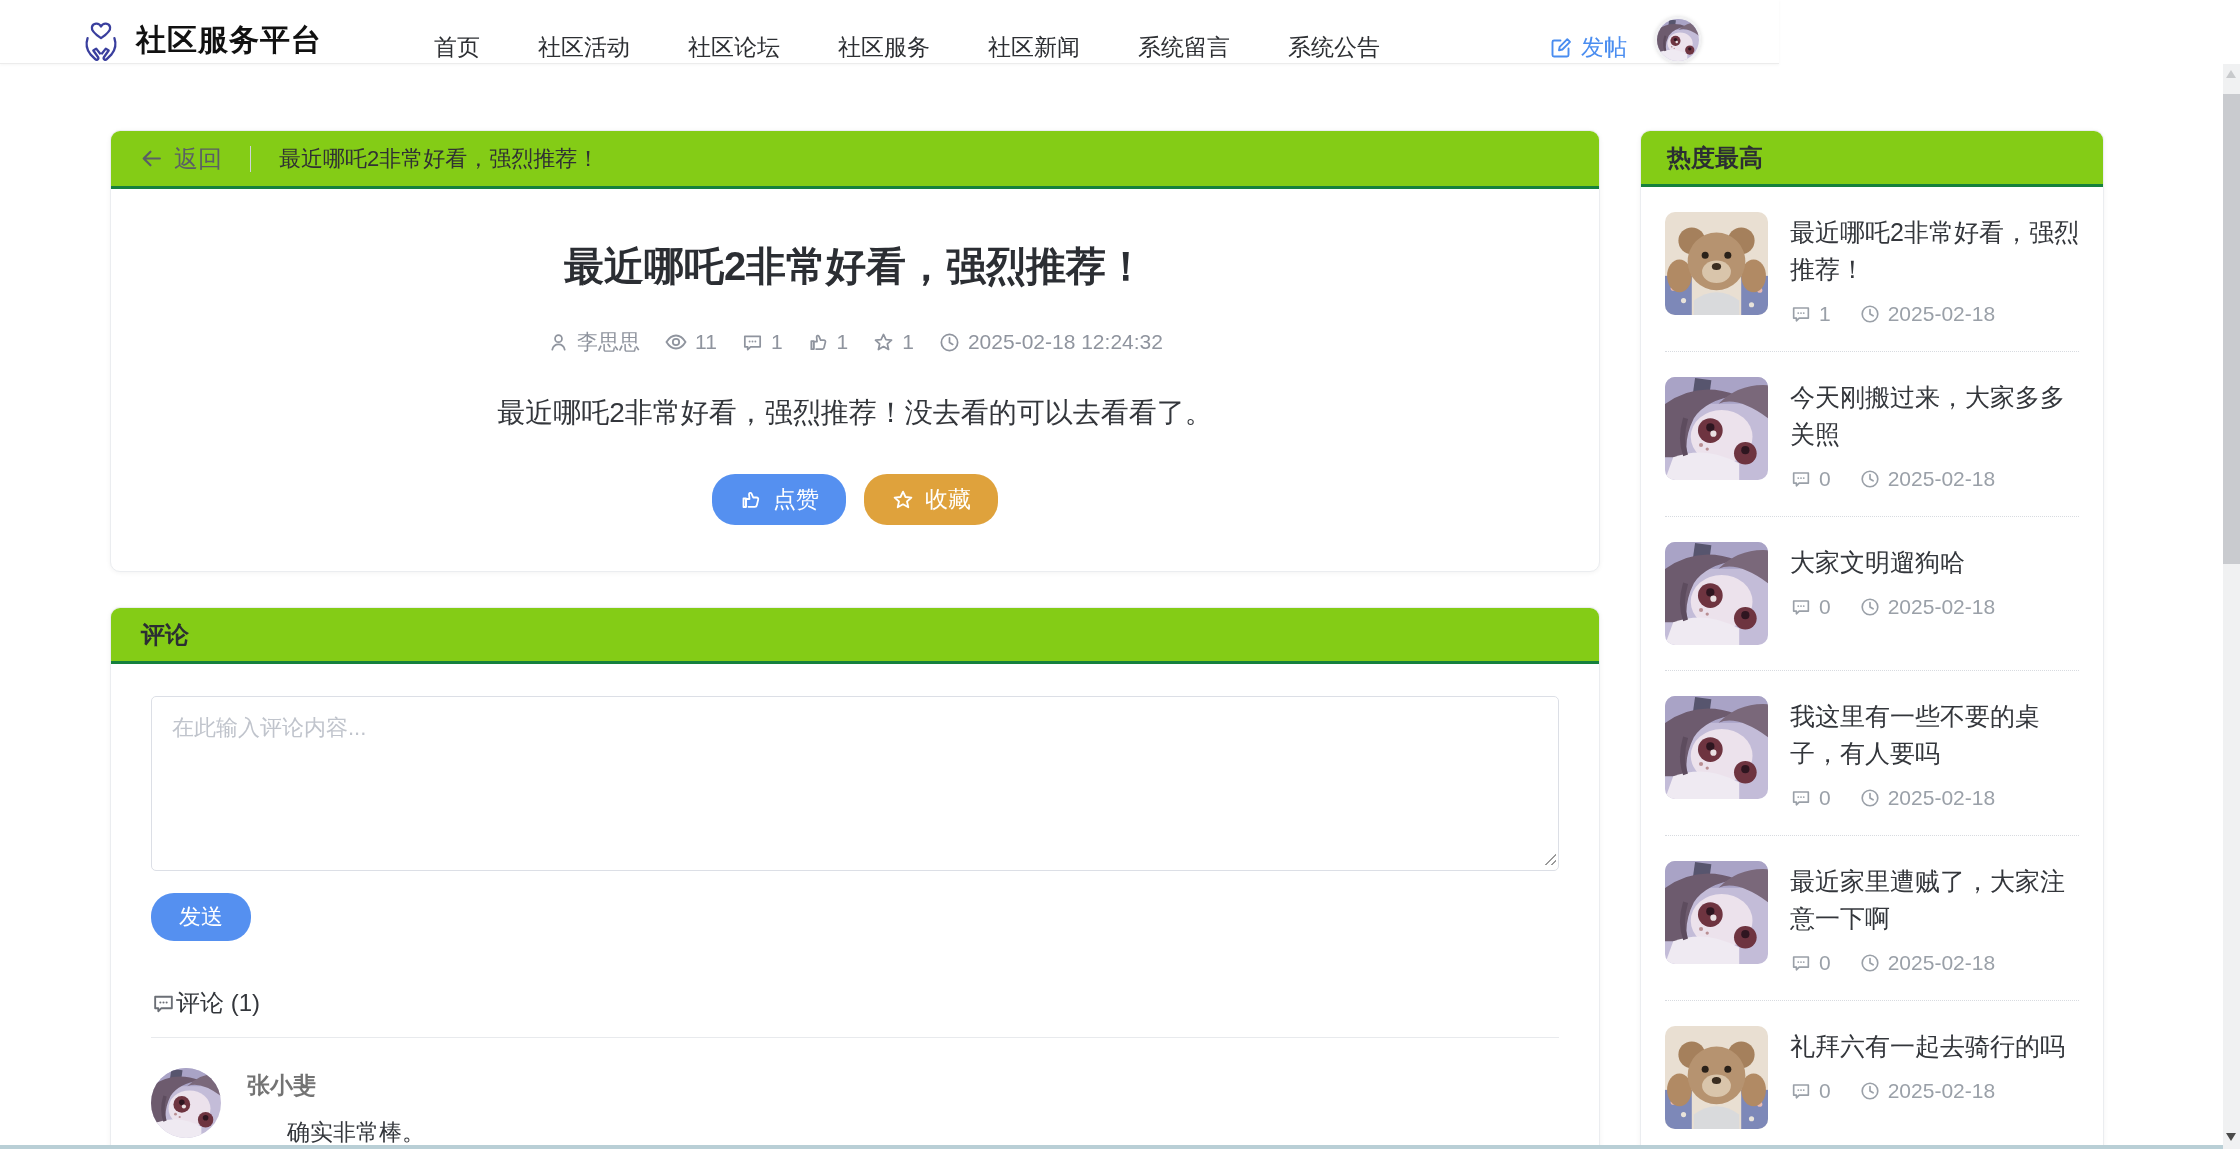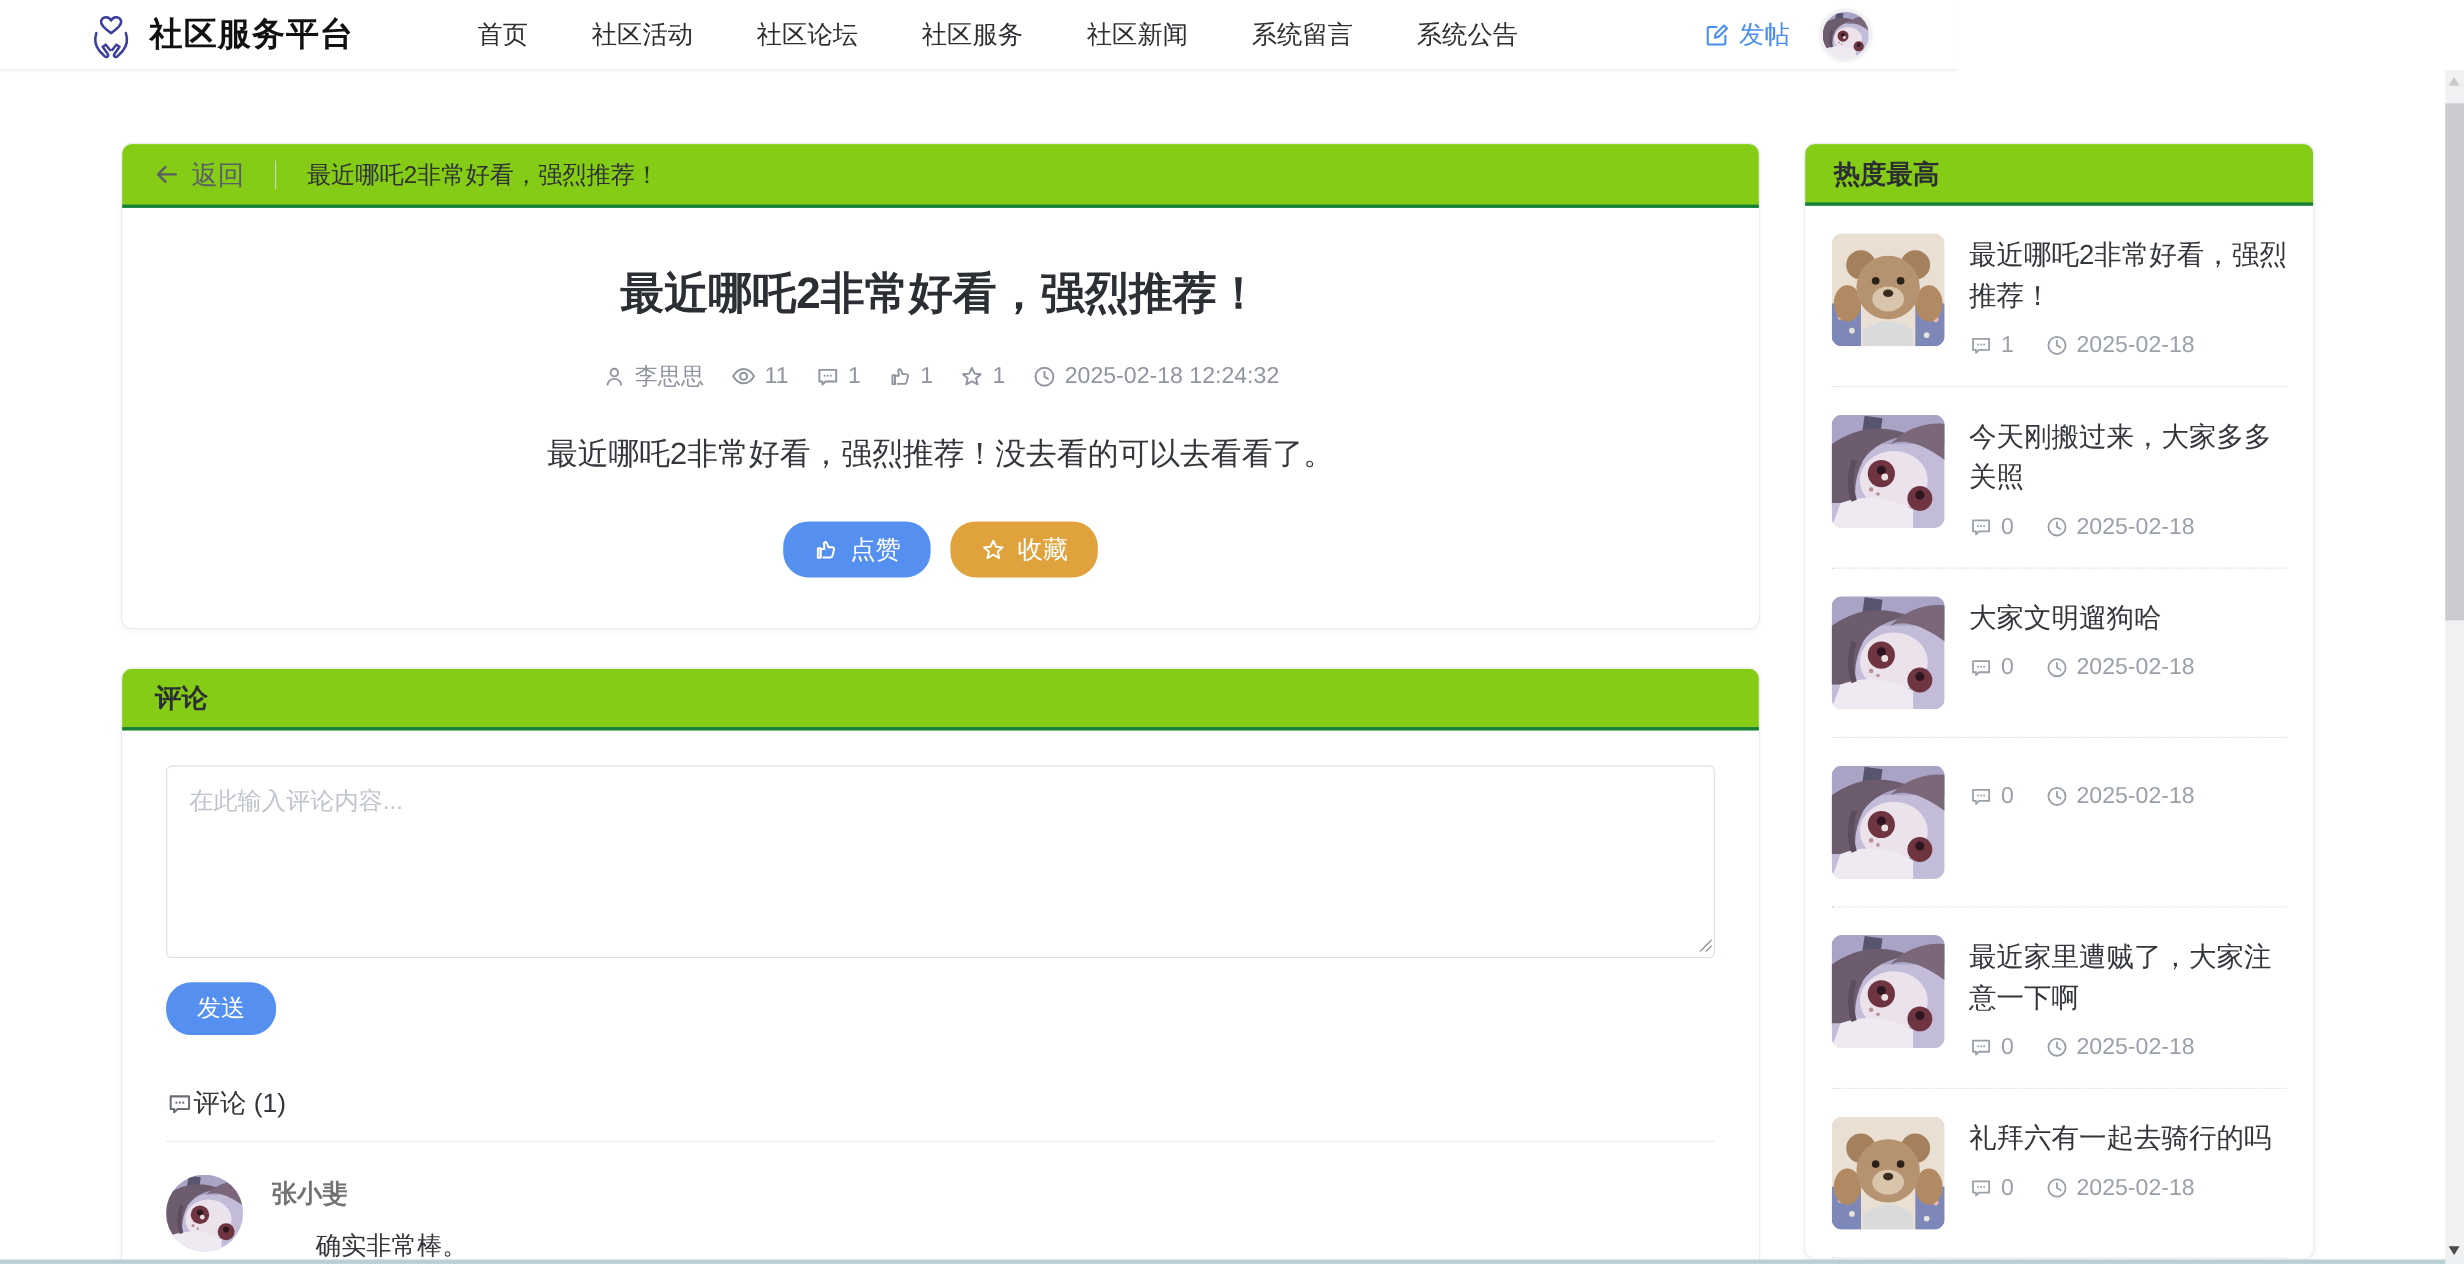--- a/index.html
+++ b/index.html
@@ -1,21 +1,21 @@
 <!DOCTYPE html>
 <html><head>
 <meta charset="utf-8">
 <style>
   * { margin:0; padding:0; box-sizing:border-box; }
   html,body { width:2240px; height:1149px; overflow:hidden; }
   body { font-family:"Liberation Sans", sans-serif; background:#ffffff; color:#303133; position:relative; }
 
   
   .navbar { position:absolute; top:0; left:0; width:1779px; height:64px; background:#fff;
-            display:flex; align-items:center; padding:0 78px; border-bottom:1px solid #ececec;
+            display:flex; align-items:flex-end; padding:0 78px; border-bottom:1px solid #ececec;
             box-shadow:0 1px 3px rgba(0,0,0,.04); z-index:20; }
   .brand { display:flex; align-items:center; gap:12px; cursor:pointer; }
   .brand-name { font-size:30px; font-weight:bold; color:#111; letter-spacing:1px; }
   .nav-links { display:flex; align-items:center; gap:58px; margin-left:112px; }
   .nav-link { font-size:23px; color:#2d2f33; cursor:pointer; white-space:nowrap; }
   .nav-spacer { flex:1; }
   .post-link { display:flex; align-items:center; gap:8px; color:#4a8df0; font-size:23px; cursor:pointer; margin-right:28px; }
   .nav-avatar { width:46px; height:46px; border-radius:50%; overflow:hidden; border:2px solid #f0f0f2;
                 box-shadow:0 0 4px rgba(0,0,0,.15); cursor:pointer; flex:0 0 auto; }
   .nav-avatar svg, .comment-avatar svg, .thumb svg { display:block; width:100%; height:100%; }
@@ -423,20 +423,21 @@
         </div>
       </div>
 
       <div class="side-item">
         <div class="thumb">
             <svg viewBox="0 0 100 100">
               <use href="#sym-anime"></use>
             </svg>
           </div>
         <div class="side-info">
+          <div class="side-title">我这里有一些不要的桌子，有人要吗</div>
           <div class="side-meta">
             <span class="meta-item">
                 <span class="ico">
                   <svg width="22" height="22">
                     <use href="#sym-comment"></use>
                   </svg>
                 </span>
                 <span>0</span>
               </span>
             <span class="meta-item">

